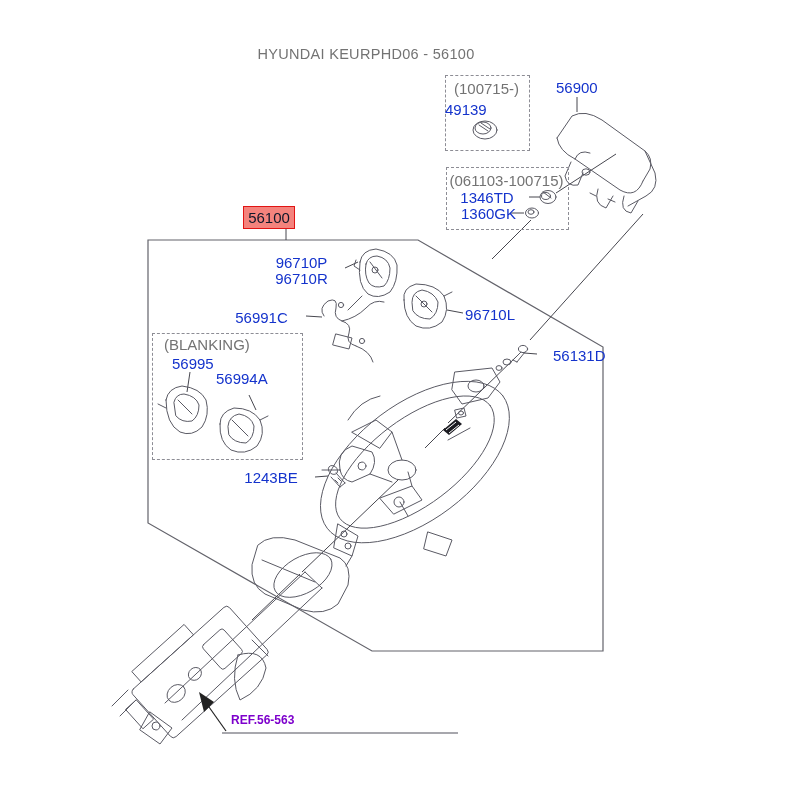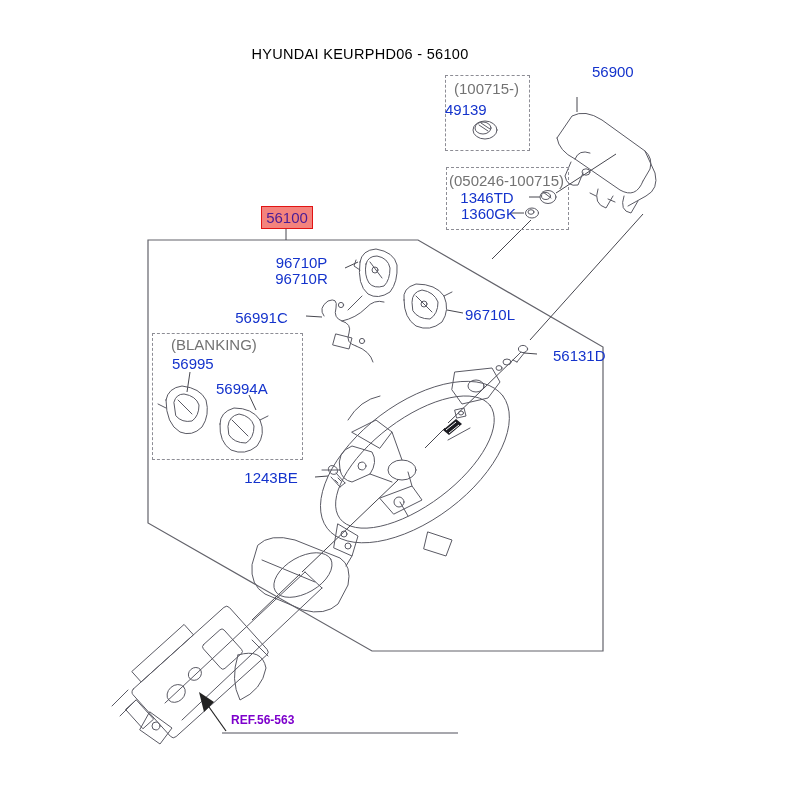--- a/index.html
+++ b/index.html
@@ -3,27 +3,27 @@
 <meta charset="utf-8">
 <style>
   html,body{margin:0;padding:0;background:#fff;}
   .stage{position:relative;width:800px;height:800px;background:#ffffff;overflow:hidden;
          font-family:"Liberation Sans",sans-serif;}
   svg.art{position:absolute;left:0;top:0;}
   svg.art *{vector-effect:non-scaling-stroke;}
   .line{stroke:#5a5a64;stroke-width:1;fill:none;stroke-linejoin:round;stroke-linecap:round;}
   .leader{stroke:#47474f;stroke-width:1;fill:none;}
   .bound{stroke:#63636b;stroke-width:1.2;fill:none;}
-  .titlebar{position:absolute;left:230px;top:46px;width:260px;text-align:center;
-            font-size:14.5px;color:#000000;letter-spacing:.3px;}
+  .titlebar{position:absolute;left:236px;top:46px;width:260px;text-align:center;
+            font-size:14.5px;color:#737373;letter-spacing:.3px;}
   .plabel{position:absolute;font-size:15px;color:#1433cc;white-space:nowrap;cursor:pointer;}
   .rlabel{position:absolute;font-size:15px;color:#737373;white-space:nowrap;}
   .dashedbox{position:absolute;border:1px dashed #8d8d95;background:transparent;}
-  .hl{position:absolute;left:261px;top:206px;width:50px;height:21px;background:#f4837d;
-      border:1.6px solid #e11414;color:#4c1d95;font-size:15px;text-align:center;
+  .hl{position:absolute;left:243px;top:206px;width:50px;height:21px;background:#f4837d;
+      border:1.6px solid #e11414;color:#0f172a;font-size:15px;text-align:center;
       line-height:21px;cursor:pointer;}
   .ref{position:absolute;left:231px;top:713px;font-size:12px;font-weight:bold;
        color:#7d00cc;white-space:nowrap;cursor:pointer;}
   .ralign{text-align:center;}
 </style>
 </head>
 <body>
 
 <div class="stage">
 
@@ -188,40 +188,40 @@
       <path d="M222,733 L458,733" stroke="#8a8a92" stroke-width="1.5" fill="none"></path>
     </g>
   </svg>
 
   <div class="titlebar">HYUNDAI KEURPHD06 - 56100</div>
 
   <div class="dashedbox" style="left:445px;top:75px;width:83px;height:74px;"></div>
   <div class="rlabel" style="left:445px;top:80px;width:83px;text-align:center;">(100715-)</div>
   <div class="plabel" style="left:445px;top:101px;width:83px;text-align:left;">49139</div>
 
-  <div class="plabel" style="left:556px;top:63px;margin-left:36px;">56900</div>
+  <div class="plabel" style="left:556px;top:79px;">56900</div>
 
   <div class="dashedbox" style="left:446px;top:167px;width:121px;height:61px;"></div>
-  <div class="rlabel" style="left:446px;top:172px;width:121px;text-align:center;">(050246-100715)</div>
+  <div class="rlabel" style="left:446px;top:172px;width:121px;text-align:center;">(061103-100715)</div>
   <div class="plabel ralign" style="left:446px;top:189px;width:82px;">1346TD</div>
   <div class="plabel" style="left:461px;top:205px;">1360GK</div>
 
   <div class="hl">56100</div>
 
   <div class="plabel ralign" style="left:260px;top:254px;width:83px;">96710P</div>
   <div class="plabel ralign" style="left:260px;top:270px;width:83px;">96710R</div>
 
   <div class="plabel ralign" style="left:220px;top:309px;width:83px;">56991C</div>
 
   <div class="plabel" style="left:465px;top:306px;">96710L</div>
 
   <div class="plabel" style="left:553px;top:347px;">56131D</div>
 
   <div class="dashedbox" style="left:152px;top:333px;width:149px;height:125px;"></div>
-  <div class="rlabel" style="left:171px;top:336px;text-align:center;">(BLANKING)</div>
+  <div class="rlabel" style="left:164px;top:336px;text-align:center;">(BLANKING)</div>
   <div class="plabel" style="left:172px;top:355px;">56995</div>
-  <div class="plabel" style="left:216px;top:380px;">56994A</div>
+  <div class="plabel" style="left:216px;top:370px;">56994A</div>
 
   <div class="plabel ralign" style="left:230px;top:469px;width:82px;">1243BE</div>
 
   <div class="ref">REF.56-563</div>
 
 </div>
 
 </body></html>

